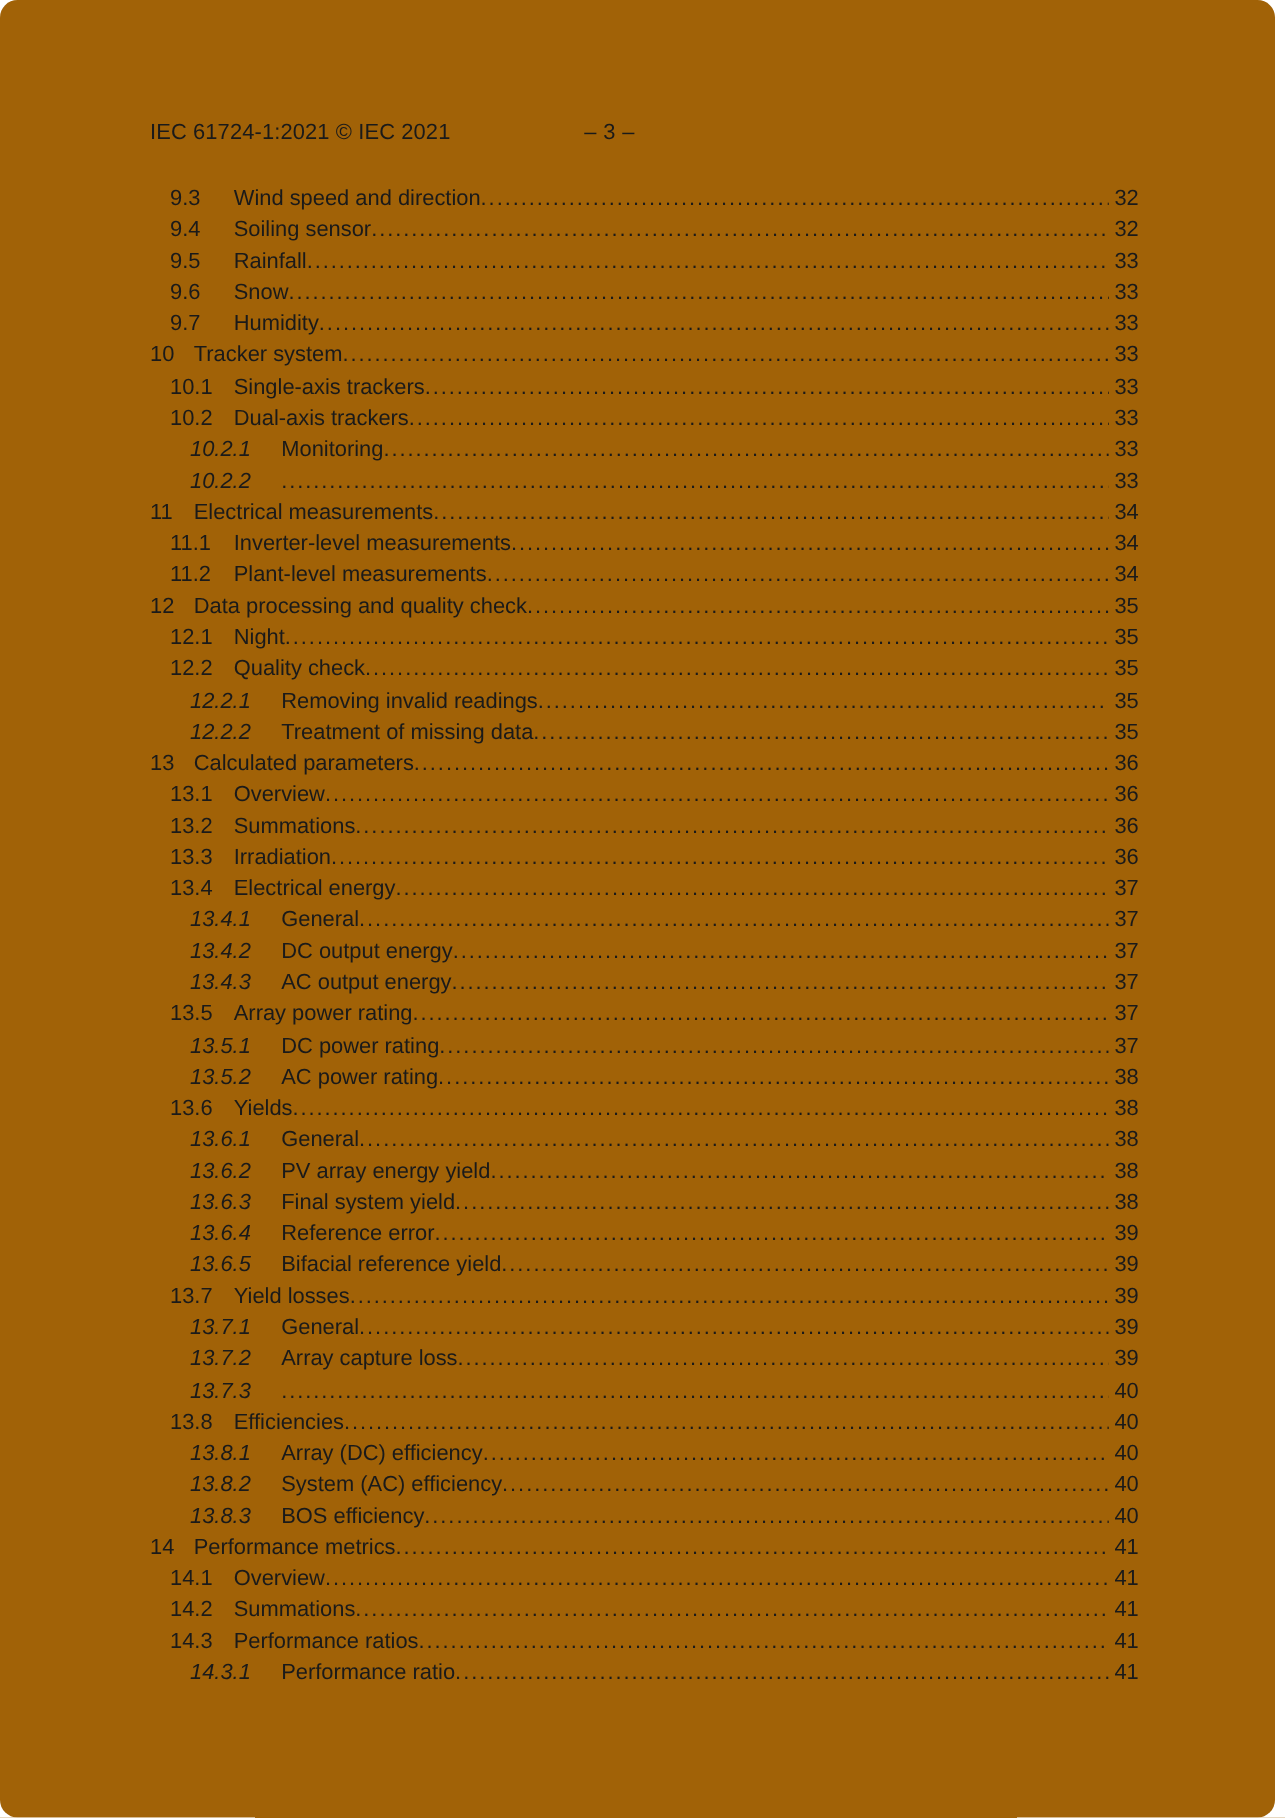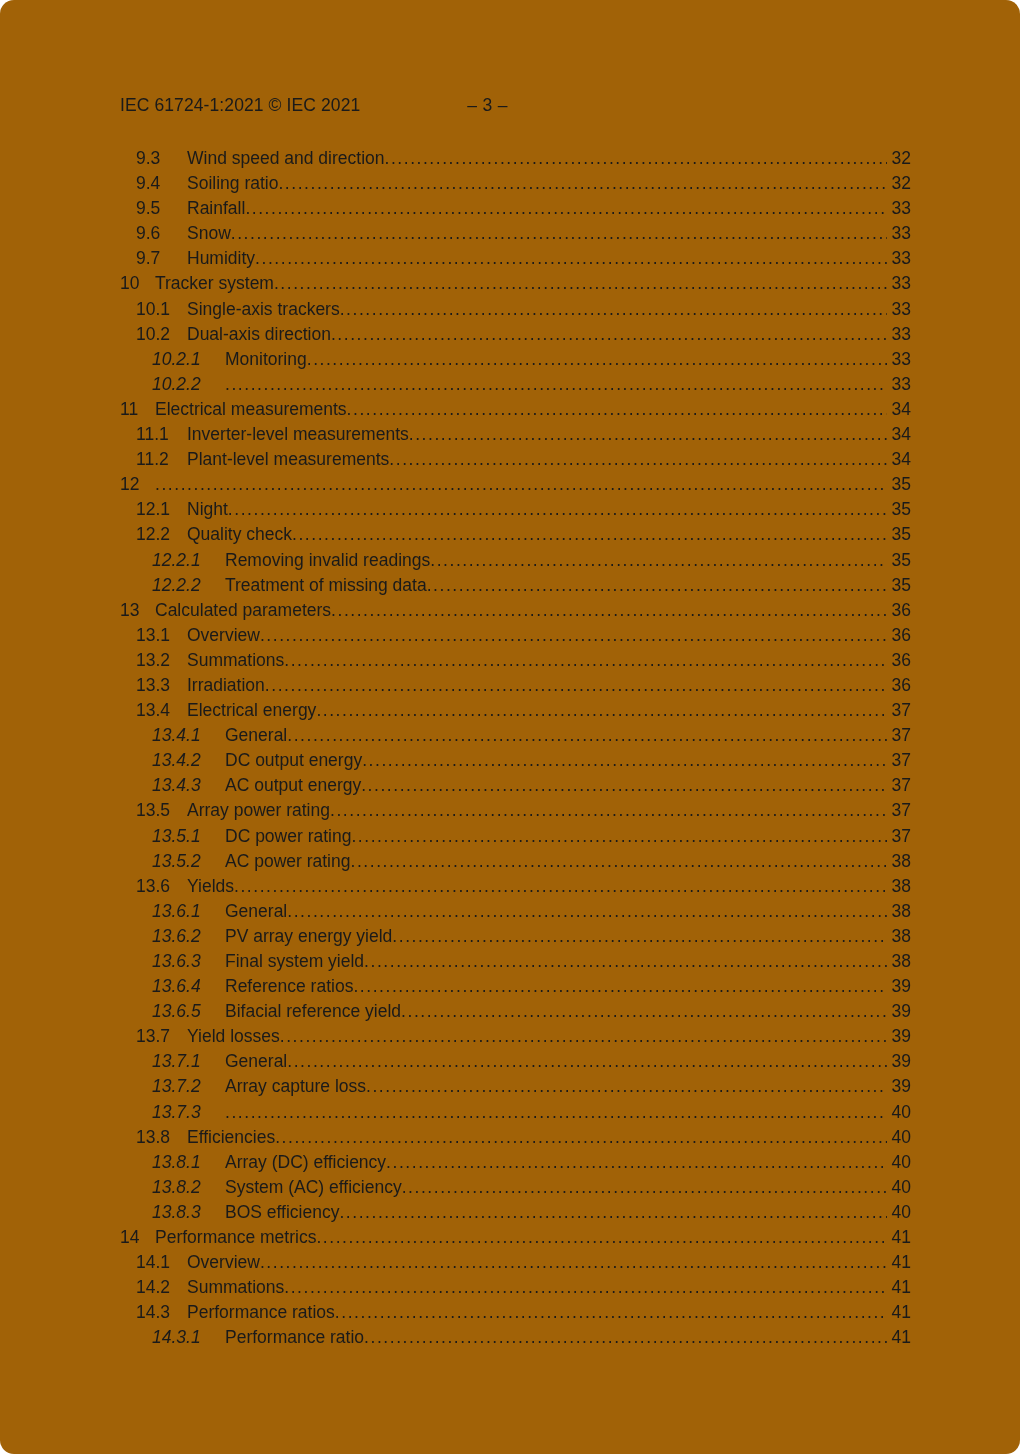--- a/index.html
+++ b/index.html
@@ -115,21 +115,21 @@
 
   <div class="toc" id="toc-list">
       <div class="toc-entry lvl2 gap">
         <span class="toc-num">9.3</span>
         <span class="toc-label">Wind speed and direction</span>
         <span class="toc-dots"></span>
         <span class="toc-page">32</span>
       </div>
       <div class="toc-entry lvl2">
         <span class="toc-num">9.4</span>
-        <span class="toc-label">Soiling ratio</span>
+        <span class="toc-label">Soiling sensor</span>
         <span class="toc-dots"></span>
         <span class="toc-page">32</span>
       </div>
       <div class="toc-entry lvl2 gap">
         <span class="toc-num">9.5</span>
         <span class="toc-label">Rainfall</span>
         <span class="toc-dots"></span>
         <span class="toc-page">33</span>
       </div>
       <div class="toc-entry lvl2 gap">
@@ -151,21 +151,21 @@
         <span class="toc-page">33</span>
       </div>
       <div class="toc-entry lvl2">
         <span class="toc-num">10.1</span>
         <span class="toc-label">Single-axis trackers</span>
         <span class="toc-dots"></span>
         <span class="toc-page">33</span>
       </div>
       <div class="toc-entry lvl2 gap">
         <span class="toc-num">10.2</span>
-        <span class="toc-label">Dual-axis direction</span>
+        <span class="toc-label">Dual-axis trackers</span>
         <span class="toc-dots"></span>
         <span class="toc-page">33</span>
       </div>
       <div class="toc-entry lvl3">
         <span class="toc-num">10.2.1</span>
         <span class="toc-label">Monitoring</span>
         <span class="toc-dots"></span>
         <span class="toc-page">33</span>
       </div>
       <div class="toc-entry lvl3 gap">
@@ -186,20 +186,21 @@
         <span class="toc-page">34</span>
       </div>
       <div class="toc-entry lvl2 gap">
         <span class="toc-num">11.2</span>
         <span class="toc-label">Plant-level measurements</span>
         <span class="toc-dots"></span>
         <span class="toc-page">34</span>
       </div>
       <div class="toc-entry lvl1 gap">
         <span class="toc-num">12</span>
+        <span class="toc-label">Data processing and quality check</span>
         <span class="toc-dots"></span>
         <span class="toc-page">35</span>
       </div>
       <div class="toc-entry lvl2">
         <span class="toc-num">12.1</span>
         <span class="toc-label">Night</span>
         <span class="toc-dots"></span>
         <span class="toc-page">35</span>
       </div>
       <div class="toc-entry lvl2 gap">
@@ -305,21 +306,21 @@
         <span class="toc-page">38</span>
       </div>
       <div class="toc-entry lvl3 gap">
         <span class="toc-num">13.6.3</span>
         <span class="toc-label">Final system yield</span>
         <span class="toc-dots"></span>
         <span class="toc-page">38</span>
       </div>
       <div class="toc-entry lvl3">
         <span class="toc-num">13.6.4</span>
-        <span class="toc-label">Reference ratios</span>
+        <span class="toc-label">Reference error</span>
         <span class="toc-dots"></span>
         <span class="toc-page">39</span>
       </div>
       <div class="toc-entry lvl3">
         <span class="toc-num">13.6.5</span>
         <span class="toc-label">Bifacial reference yield</span>
         <span class="toc-dots"></span>
         <span class="toc-page">39</span>
       </div>
       <div class="toc-entry lvl2 gap">

